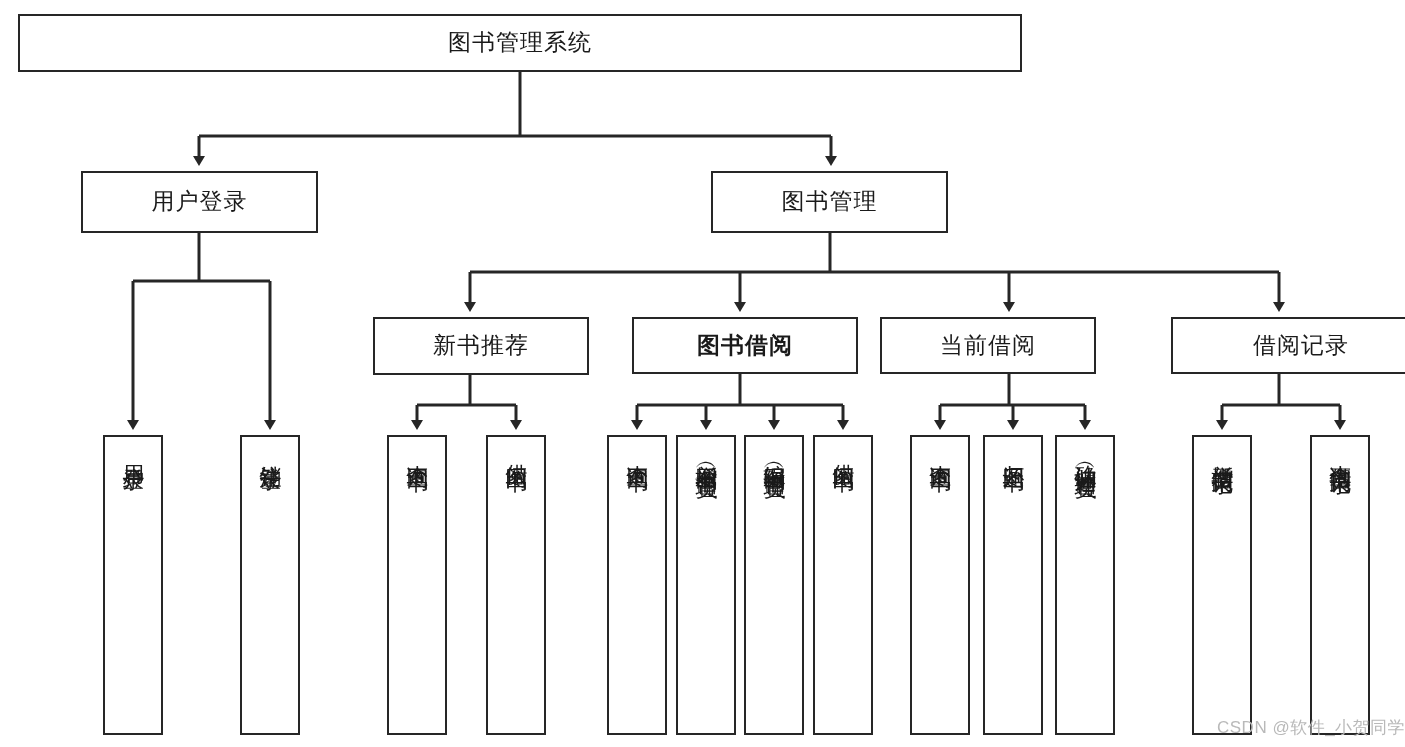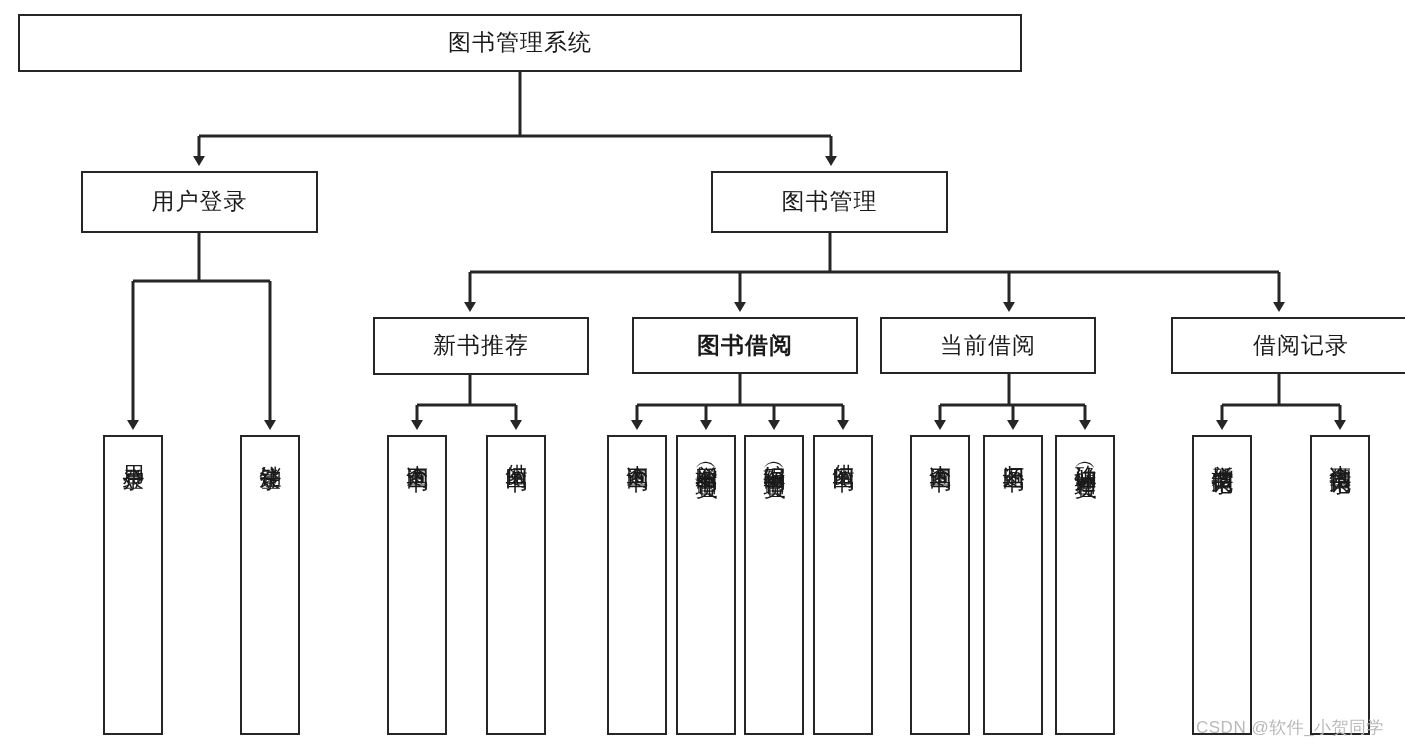--- a/index.html
+++ b/index.html
@@ -55,20 +55,21 @@
     letter-spacing: 2px;
     white-space: nowrap;
     display: block;
   }
   .watermark {
     position: absolute;
     font-size: 17px;
     color: #b9b9b9;
     white-space: nowrap;
     letter-spacing: 0.5px;
+    margin-left: 21px;
   }
 </style>
 </head>
 <body>
 
 <div id="diagram-root">
 
   <svg class="connectors" viewBox="0 0 1405 747" xmlns="http://www.w3.org/2000/svg">
     <defs>
       <marker id="arrow" markerWidth="10" markerHeight="12" refX="1" refY="6" orient="auto" markerUnits="userSpaceOnUse">

